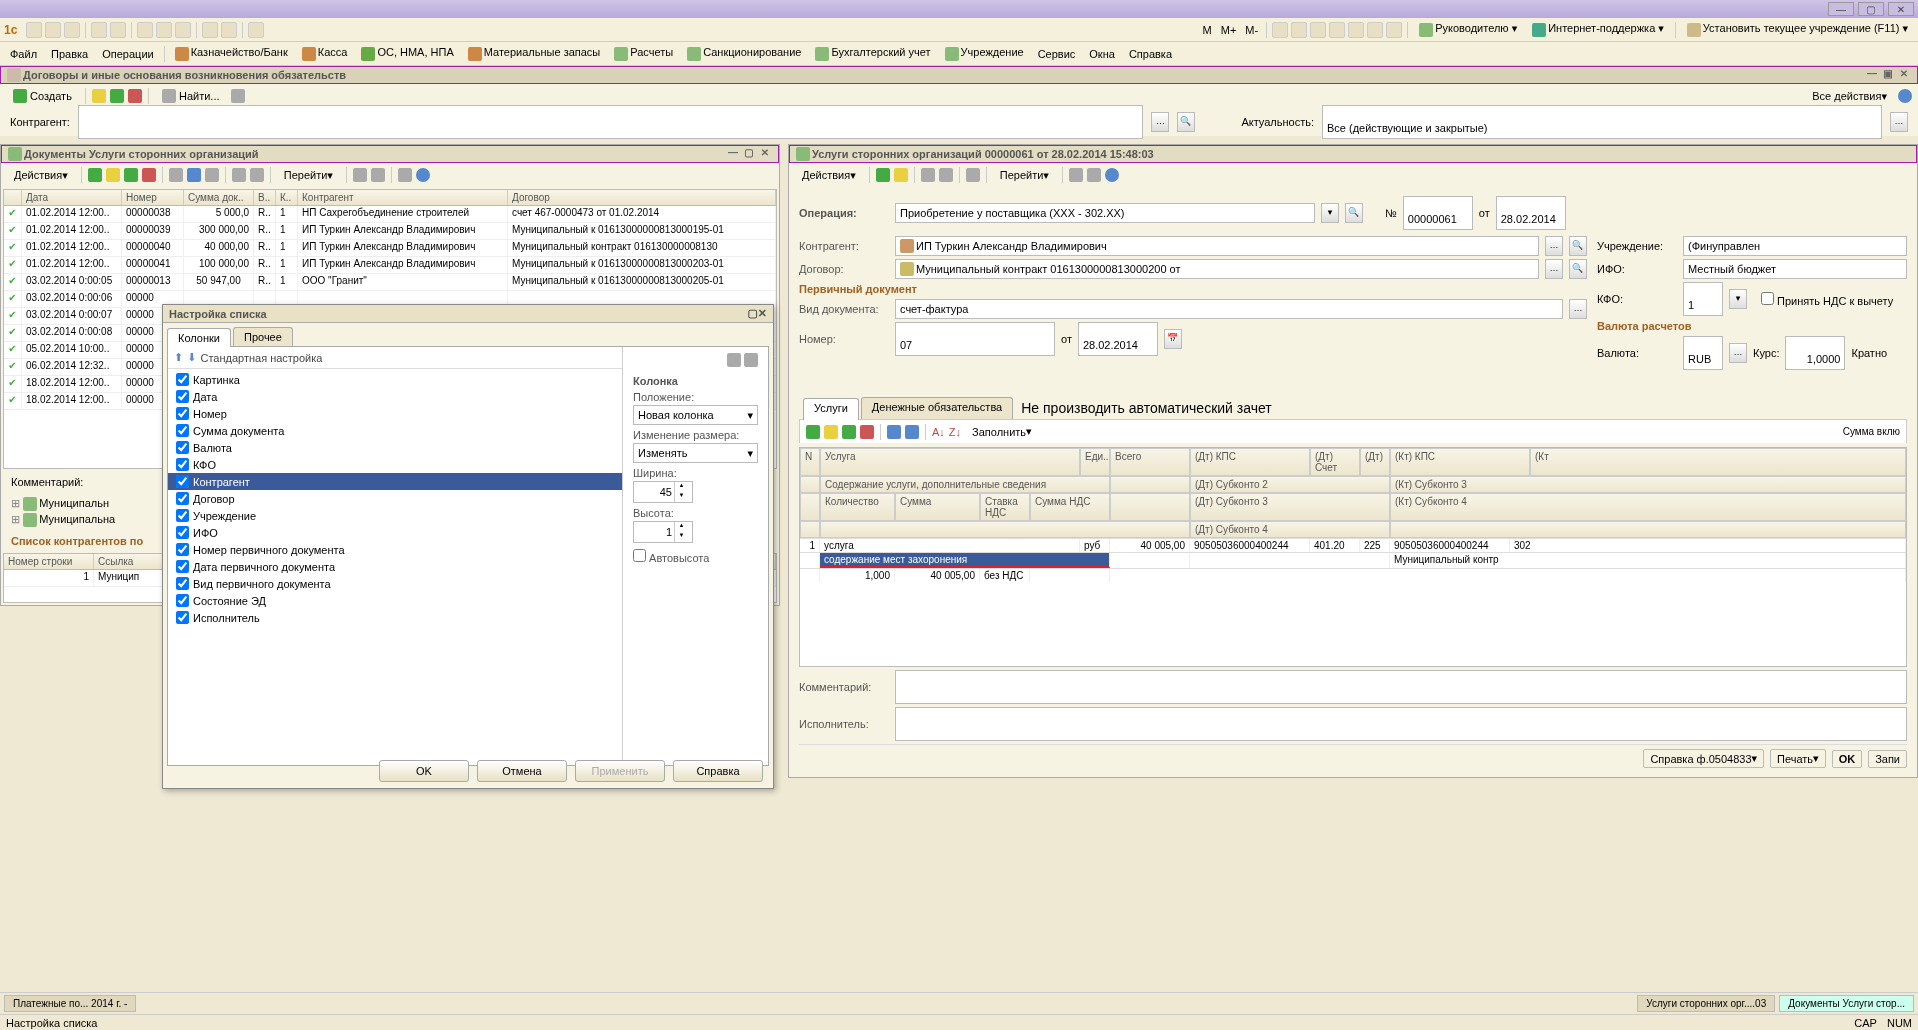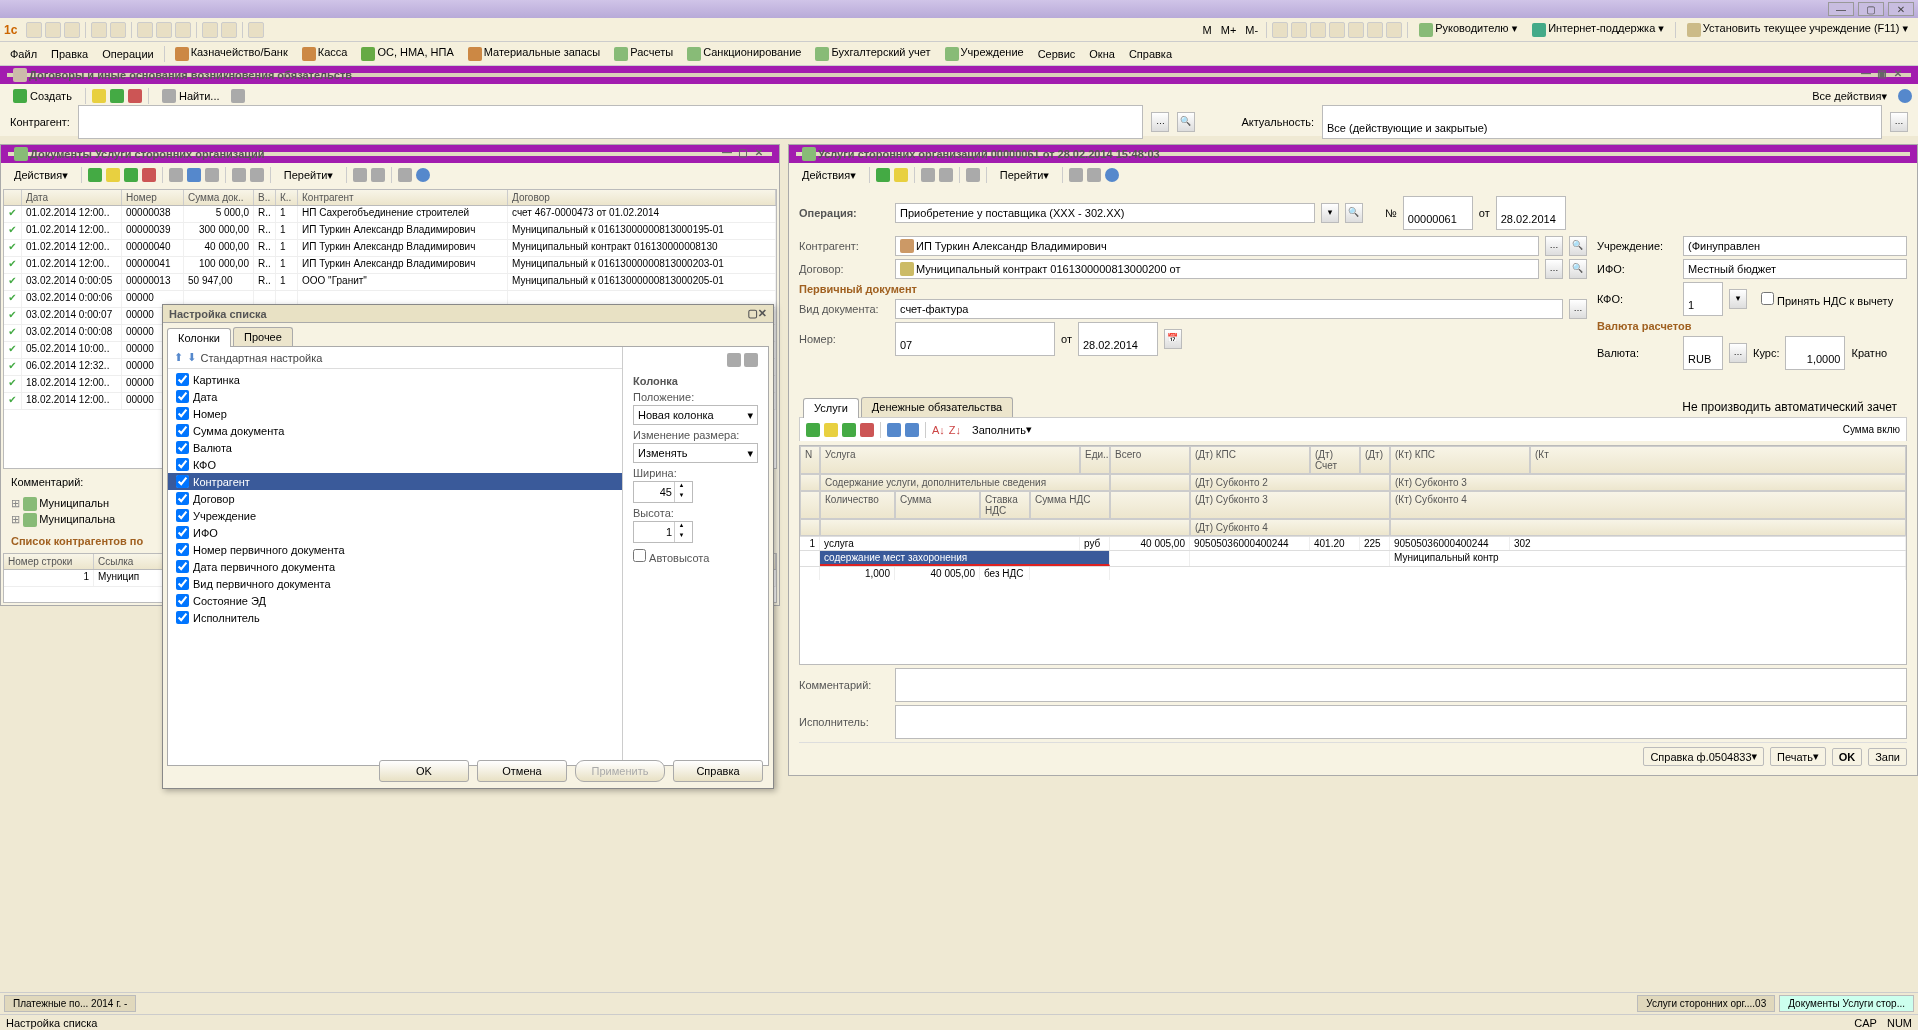--- a/index.html
+++ b/index.html
@@ -7,21 +7,21 @@
 .titlebar { height: 18px; background: linear-gradient(#d0c4e8,#b8aad8); display: flex; align-items: center; justify-content: flex-end; padding: 0 4px; gap: 4px; }
 .win-btn { width: 26px; height: 14px; background: #c8bde0; border: 1px solid #999; display: flex; align-items: center; justify-content: center; font-size: 10px; color: #444; }
 .toolbar1 { height: 24px; background: #f5f0dc; border-bottom: 1px solid #ccc; display: flex; align-items: center; padding: 0 4px; gap: 3px; }
 .tb-icon { width: 16px; height: 16px; background: #e8dfc4; border: 1px solid #ccc; border-radius: 2px; }
 .tb-sep { width: 1px; height: 16px; background: #ccc; margin: 0 2px; }
 .menu-item { padding: 2px 6px; cursor: pointer; }
 .menubar { height: 24px; background: #f5f0dc; border-bottom: 1px solid #ccc; display: flex; align-items: center; padding: 0 4px; gap: 2px; }
 .img-ico { display:inline-block; width: 14px; height: 14px; background: #8b7; border-radius: 2px; margin-right: 2px; vertical-align: middle; }
 
 
-.win-header { height: 18px; background: #d9d2b8; border: 7px solid #a21caf; display: flex; align-items: center; padding: 0 6px; font-weight: bold; color: #555; }
+.win-header { height: 18px; background: #d9d2b8; border: 1px solid #a21caf; display: flex; align-items: center; padding: 0 6px; font-weight: bold; color: #555; }
 .win-header .spacer { flex: 1; }
 .win-header .wctrl { width: 14px; height: 14px; margin-left: 2px; text-align: center; color: #666; font-size: 10px; }
 
 .cmd-row { height: 24px; background: #f7f3e3; display: flex; align-items: center; padding: 2px 6px; gap: 4px; }
 .btn-sm { display: inline-flex; align-items: center; padding: 2px 6px; border: 1px solid transparent; border-radius: 2px; cursor: pointer; }
 .icon-sm { width: 14px; height: 14px; display: inline-block; border-radius: 2px; }
 .i-green { background: #4a4; }
 .i-yellow { background: #e8d040; }
 .i-red { background: #c55; }
 .i-blue { background: #58c; }
@@ -56,21 +56,21 @@
 .col-props { flex: 1; padding: 6px 10px; }
 .prop-row { margin: 4px 0; }
 .prop-row label { display: block; margin-bottom: 2px; color: #555; }
 .select-look { width: 100%; height: 20px; border: 1px solid #bbb; background: #fff; display: flex; align-items: center; padding: 0 4px; }
 .spin-box { width: 60px; height: 22px; display: flex; border: 1px solid #bbb; background: #fff; }
 .spin-box input { border: none; width: 40px; text-align: right; padding: 0 2px; }
 .spin-btns { width: 14px; display: flex; flex-direction: column; }
 .spin-btns div { flex: 1; font-size: 6px; text-align: center; border-left: 1px solid #ccc; }
 .dlg-btns { position: absolute; bottom: 6px; right: 10px; display: flex; gap: 8px; }
 .dlg-btn { width: 90px; height: 22px; border: 1px solid #aaa; background: linear-gradient(#fff,#e8e1c4); border-radius: 3px; text-align: center; line-height: 20px; }
-.dlg-btn.disabled { color: #aaa; border-radius: 9px; }
+.dlg-btn.disabled { color: #aaa; }
 
 
 .detail-win { position: absolute; left: 788px; top: 144px; right: 0; background: #f7f3e3; border: 1px solid #aaa; }
 .form-area { padding: 6px 10px; }
 .frow { display: flex; align-items: center; margin: 3px 0; gap: 6px; }
 .fld-label { width: 90px; color: #555; }
 .input-combo { flex: 1; height: 20px; border: 1px solid #bbb; background: #fff; display: flex; align-items: center; padding: 0 4px; }
 .mini-btn { width: 18px; height: 20px; border: 1px solid #bbb; background: linear-gradient(#fff,#ddd); text-align: center; line-height: 16px; font-size: 9px; }
 
 .section-hdr { font-weight: bold; color: #a06020; margin: 4px 0; }
@@ -264,21 +264,21 @@
           <div style="width:70px;text-align:right">100 000,00</div>
           <div style="width:22px">R..</div>
           <div style="width:22px">1</div>
           <div style="width:210px">ИП Туркин Александр Владимирович</div>
           <div style="flex:1">Муниципальный к 01613000000813000203-01</div>
         </div>
         <div class="grid-row">
           <div class="row-ico">✔</div>
           <div style="width:100px">03.02.2014 0:00:05</div>
           <div style="width:62px">00000013</div>
-          <div style="width:70px;text-align:left">50 947,00</div>
+          <div style="width:70px;text-align:center">50 947,00</div>
           <div style="width:22px">R..</div>
           <div style="width:22px">1</div>
           <div style="width:210px">ООО "Гранит"</div>
           <div style="flex:1">Муниципальный к 01613000000813000205-01</div>
         </div>
         <div class="grid-row">
           <div class="row-ico">✔</div>
           <div style="width:100px">03.02.2014 0:00:06</div>
           <div style="width:62px">00000</div>
           <div style="width:70px;text-align:right"></div>
@@ -594,21 +594,21 @@
           <span>Курс:</span>
             <div class="input-box" style="width:60px;text-align:right">1,0000</div>
           <span>Кратно</span>
         </div>
       </div>
     </div>
 
     <div class="tabs" style="margin-top:20px">
       <div class="tab active">Услуги</div>
       <div class="tab">Денежные обязательства</div>
-      <span style="flex:1;text-align:right;padding:3px 6px;font-size:12px">Не производить автоматический зачет</span>
+      <span style="flex:1;padding:3px 6px;font-size:14px">Не производить автоматический зачет</span>
     </div>
     <div class="cmd-row" style="border:1px solid #ccc;border-bottom:none;background:#fff">
       <span class="icon-sm i-green"></span>
       <span class="icon-sm i-yellow"></span>
       <span class="icon-sm i-green"></span>
       <span class="icon-sm i-red"></span>
       <span class="tb-sep"></span>
       <span class="icon-sm i-blue"></span>
       <span class="icon-sm i-blue"></span>
       <span class="tb-sep"></span>

